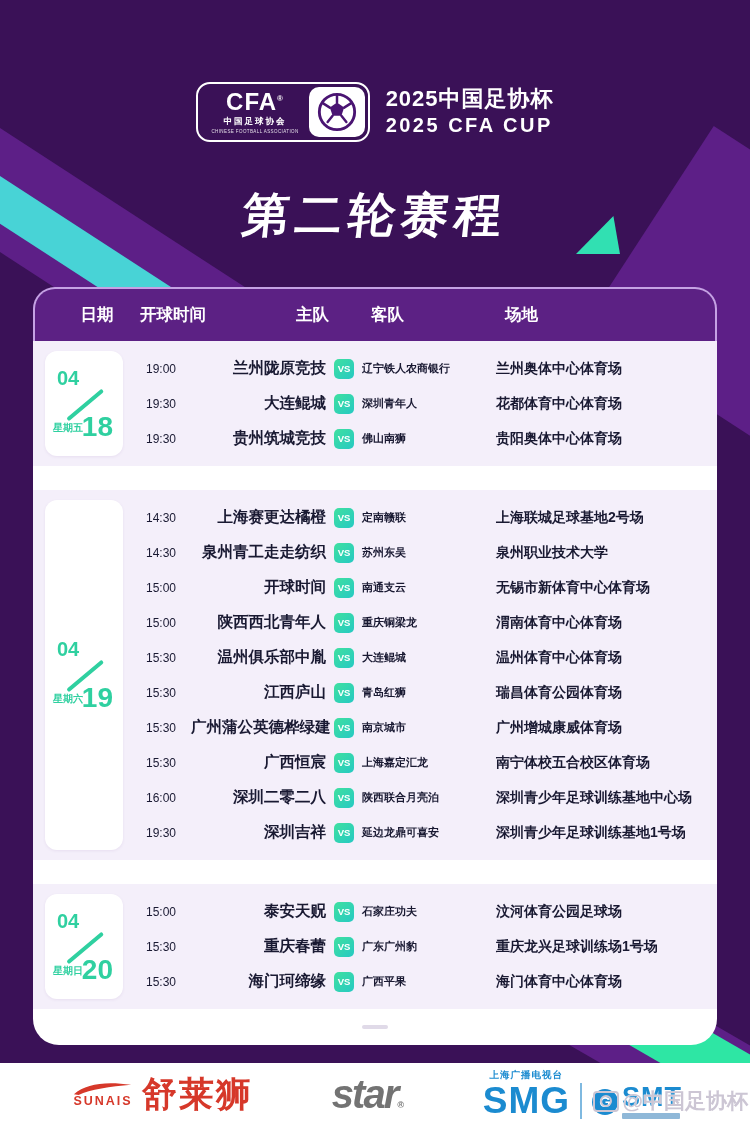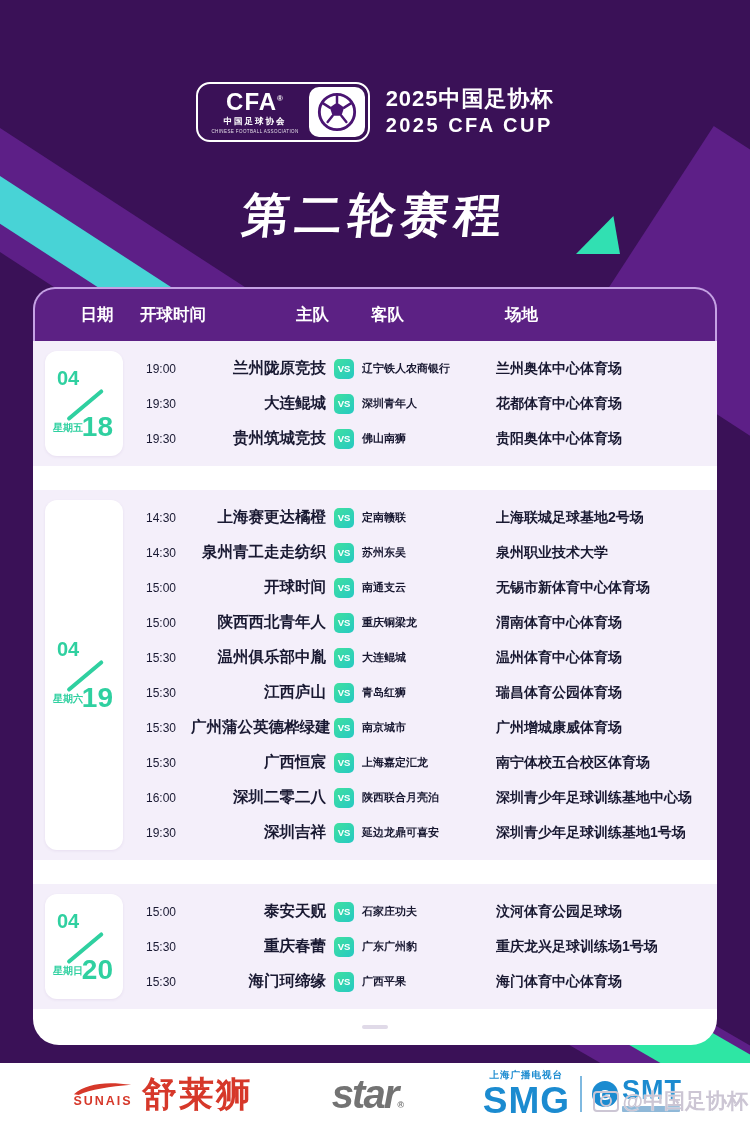--- a/index.html
+++ b/index.html
@@ -82,21 +82,21 @@
   .foot{position:absolute;z-index:3;left:0;right:0;bottom:0;height:62px;background:#ffffff;
         display:flex;align-items:center;justify-content:space-between;padding:0 68px 0 72px;
         box-sizing:border-box;}
   .s1{display:flex;align-items:center;gap:8px;color:#d6382a;}
   .s1-left{display:flex;flex-direction:column;align-items:center;}
   .s1-en{font-size:12.5px;font-weight:800;letter-spacing:2px;margin-top:-2px;}
   .s1-cn{font-size:35px;font-weight:900;letter-spacing:2px;}
   .s2{color:#737373;font-size:40px;font-weight:900;font-style:italic;letter-spacing:-2px;
       line-height:1;}
   .s2 .reg2{font-size:9px;font-weight:700;vertical-align:baseline;letter-spacing:0;}
-  .s34{display:flex;align-items:center;gap:10px;}
+  .s34{display:flex;align-items:flex-end;gap:10px;}
   .s3{display:flex;flex-direction:column;align-items:center;color:#1b8bd0;}
   .s3-cn{font-size:9.5px;font-weight:800;letter-spacing:1px;white-space:nowrap;}
   .s3-abbr{font-size:37px;font-weight:900;line-height:1;letter-spacing:1px;}
   .s-div{width:2px;height:36px;background:#7fb9e0;}
   .s4{display:flex;align-items:center;gap:4px;color:#1b8bd0;}
   .smt-ball{width:26px;height:26px;border-radius:50%;background:#1b8bd0;color:#ffffff;
             font-size:15px;font-weight:900;display:flex;align-items:center;justify-content:center;}
   .s4-col{display:flex;flex-direction:column;align-items:flex-start;}
   .s4-abbr{font-size:27px;font-weight:700;line-height:1;letter-spacing:1px;}
   .s4-bar{width:58px;height:6px;background:#8fb8d8;margin-top:2px;border-radius:1px;}

